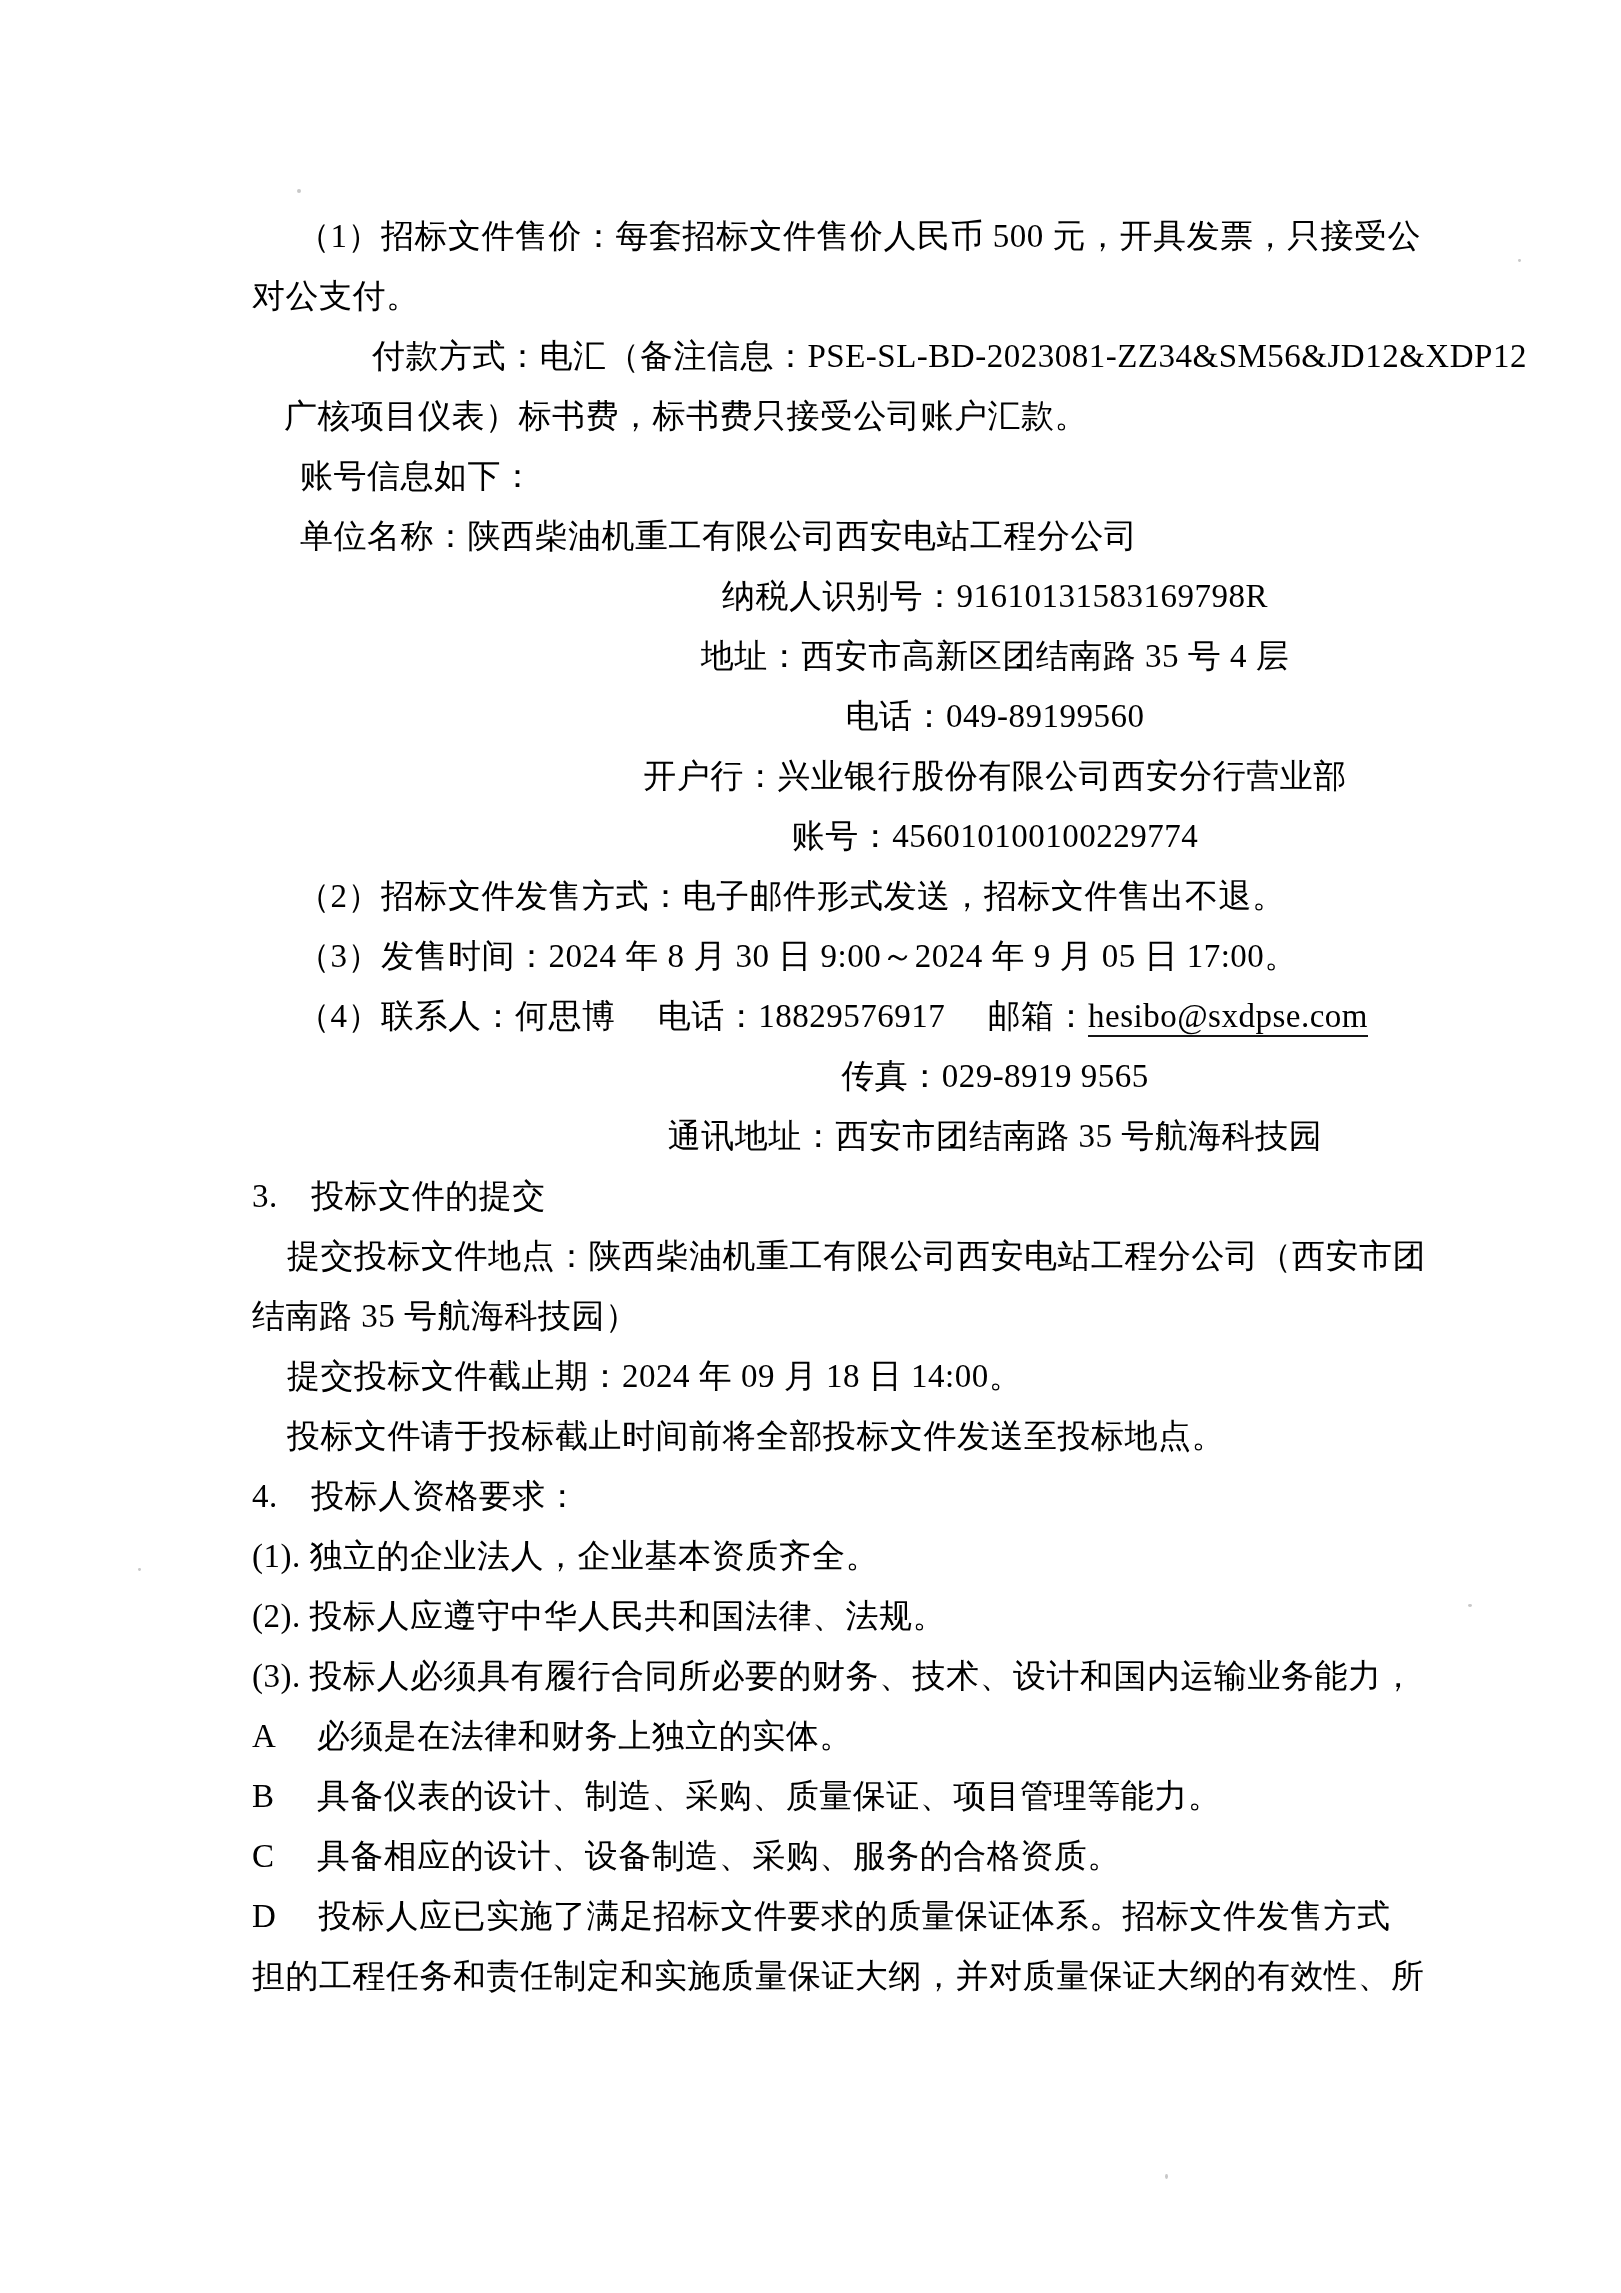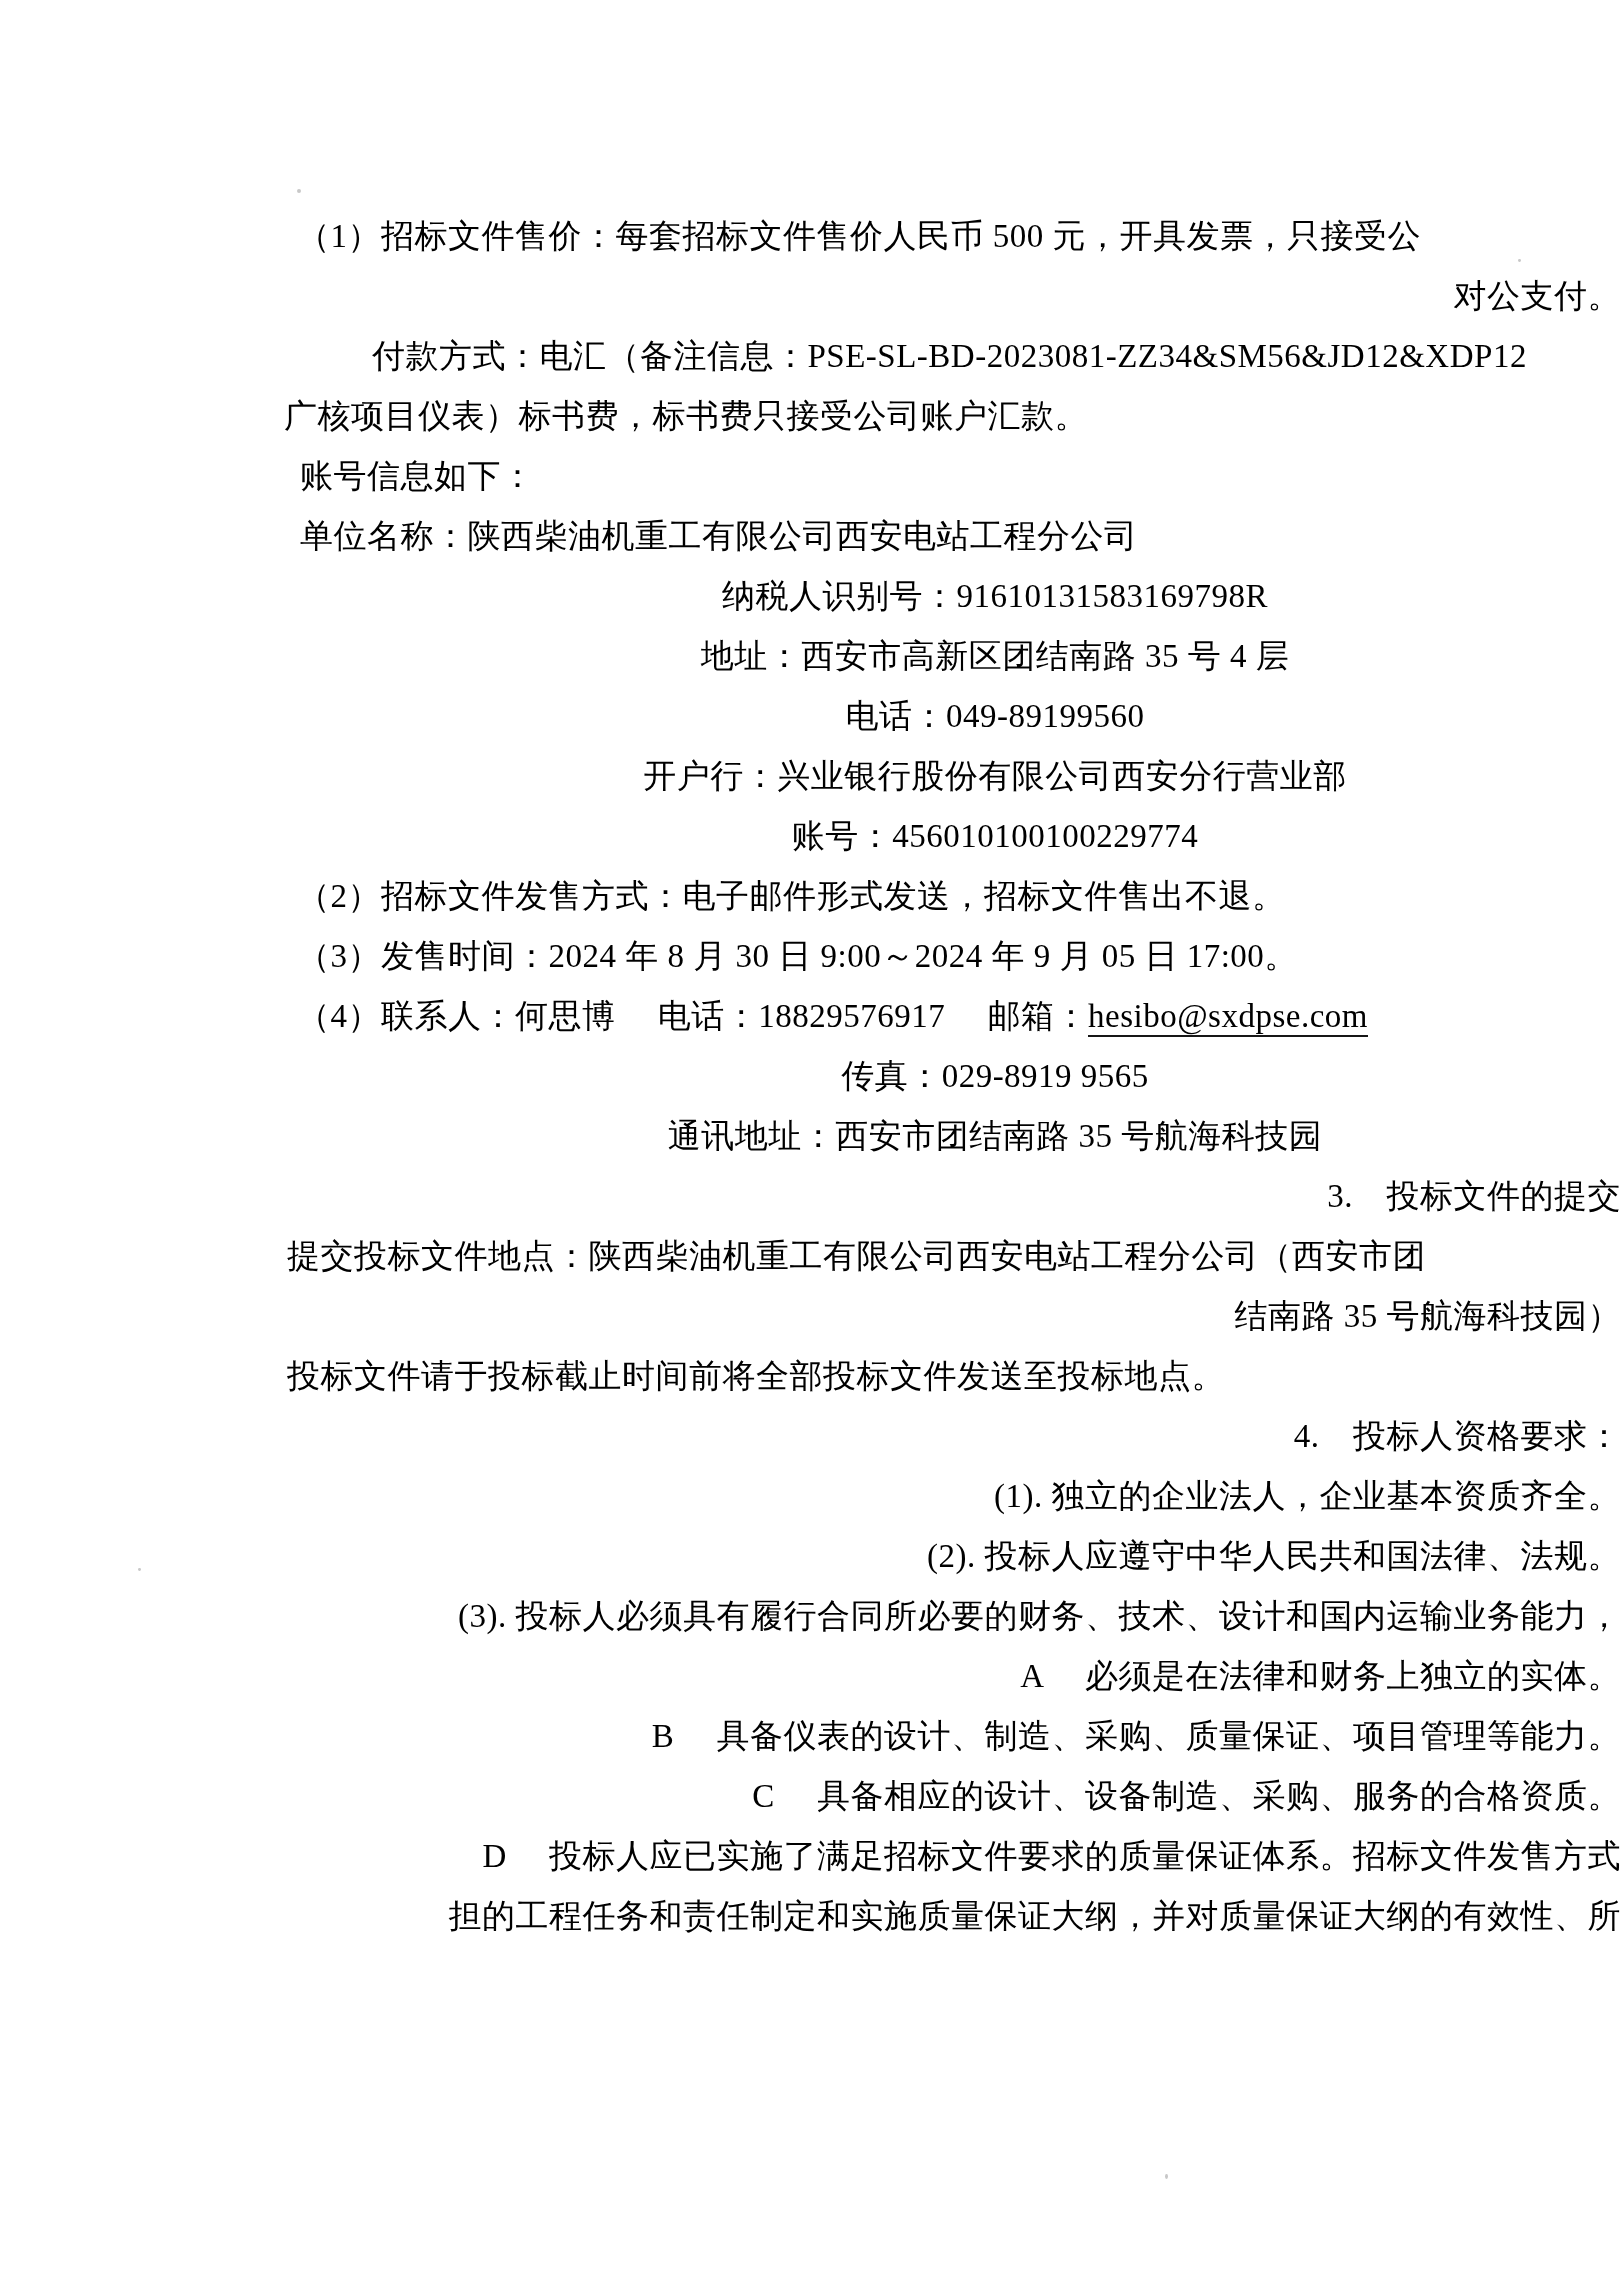--- a/index.html
+++ b/index.html
@@ -24,21 +24,21 @@
     right: 0;
   }
   .line {
     height: 60px;
     line-height: 60px;
     font-size: 33px;
     white-space: pre;
     letter-spacing: 0.5px;
   }
   
-  .indent-flush  { margin-left: 252px; text-align: right; }  
+  .indent-flush  { margin-left: 252px; }  
   .indent-item   { margin-left: 297px; }  
   .indent-label  { margin-left: 300px; }  
   .indent-sub    { margin-left: 369px; text-align: center; }  
   .indent-pay    { margin-left: 372px; }  
   .indent-wrap2  { margin-left: 284px; }  
   .indent-para   { margin-left: 287px; }  
   .underline {
     border-bottom: 2.9px solid #161616;
     padding-bottom: 1px;
   }
@@ -67,20 +67,21 @@
       <div class="line indent-sub"><span>开户行：兴业银行股份有限公司西安分行营业部</span></div>
       <div class="line indent-sub"><span>账号：456010100100229774</span></div>
       <div class="line indent-item"><span>（2）招标文件发售方式：电子邮件形式发送，招标文件售出不退。</span></div>
       <div class="line indent-item"><span>（3）发售时间：2024 年 8 月 30 日 9:00～2024 年 9 月 05 日 17:00。</span></div>
       <div class="line indent-item"><span>（4）联系人：何思博　 电话：18829576917　 邮箱：</span><span class="underline">hesibo@sxdpse.com</span></div>
       <div class="line indent-sub"><span>传真：029-8919 9565</span></div>
       <div class="line indent-sub"><span>通讯地址：西安市团结南路 35 号航海科技园</span></div>
       <div class="line indent-flush"><span>3.　投标文件的提交</span></div>
       <div class="line indent-para"><span>提交投标文件地点：陕西柴油机重工有限公司西安电站工程分公司（西安市团</span></div>
       <div class="line indent-flush"><span>结南路 35 号航海科技园）</span></div>
+      <div class="line indent-para"><span>提交投标文件截止期：2024 年 09 月 18 日 14:00。</span></div>
       <div class="line indent-para"><span>投标文件请于投标截止时间前将全部投标文件发送至投标地点。</span></div>
       <div class="line indent-flush"><span>4.　投标人资格要求：</span></div>
       <div class="line indent-flush"><span>(1). 独立的企业法人，企业基本资质齐全。</span></div>
       <div class="line indent-flush"><span>(2). 投标人应遵守中华人民共和国法律、法规。</span></div>
       <div class="line indent-flush"><span>(3). 投标人必须具有履行合同所必要的财务、技术、设计和国内运输业务能力，</span></div>
       <div class="line indent-flush"><span>A　 必须是在法律和财务上独立的实体。</span></div>
       <div class="line indent-flush"><span>B　 具备仪表的设计、制造、采购、质量保证、项目管理等能力。</span></div>
       <div class="line indent-flush"><span>C　 具备相应的设计、设备制造、采购、服务的合格资质。</span></div>
       <div class="line indent-flush"><span>D　 投标人应已实施了满足招标文件要求的质量保证体系。招标文件发售方式</span></div>
       <div class="line indent-flush"><span>担的工程任务和责任制定和实施质量保证大纲，并对质量保证大纲的有效性、所</span></div>

